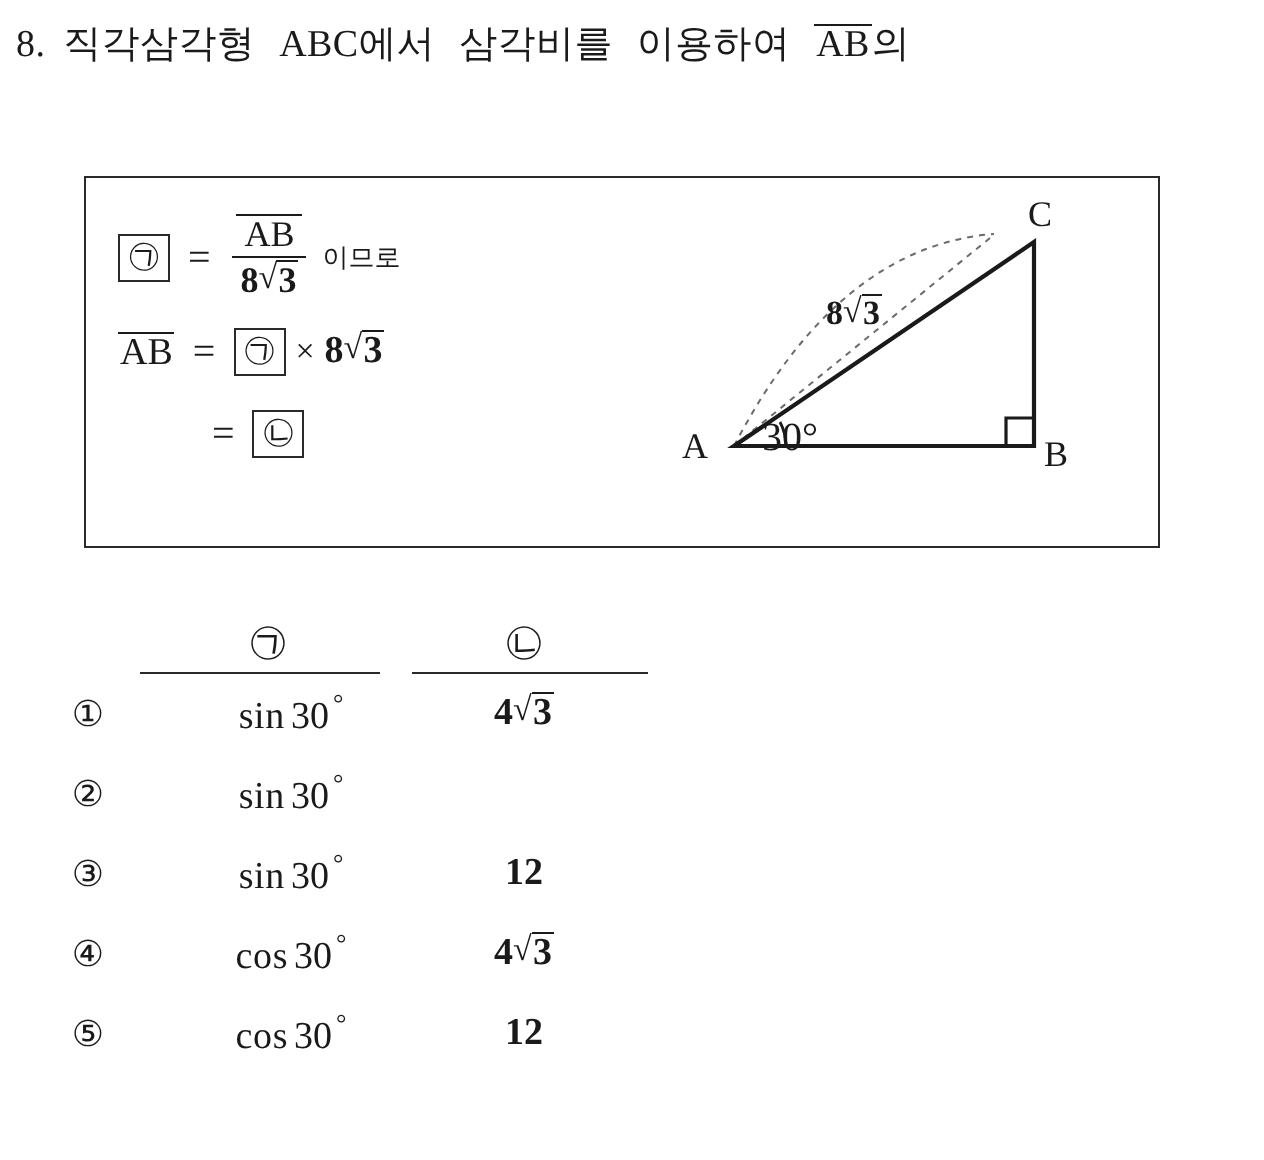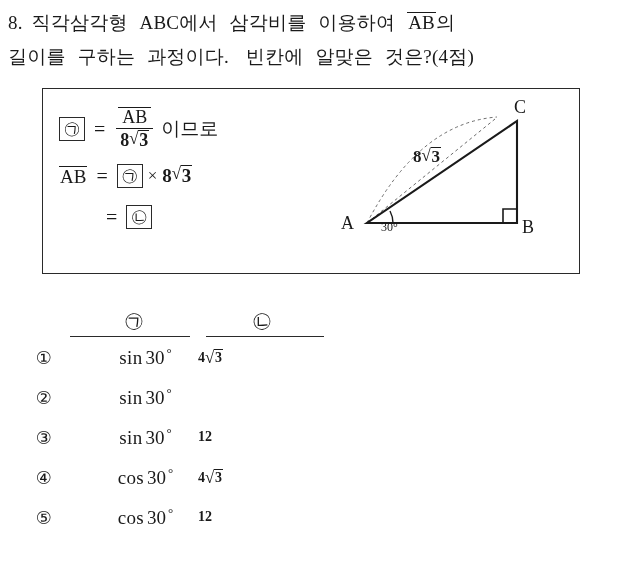--- a/index.html
+++ b/index.html
@@ -106,21 +106,21 @@
     height: 0;
     border-top: 1.6px solid #1a1a1a;
   }
   .frac .denom {
     padding: 1px 4px 0 4px;
     font-size: 18px;
     font-weight: bold;
   }
   .because {
     margin-left: 6px;
-    font-size: 19px;
+    font-size: 13px;
     font-family: Liberation Mono, monospace;
   }
   .sqrt {
     display: inline-block;
     position: relative;
     padding-left: 9px;
     font-weight: bold;
   }
   .sqrt::before {
     content: "\221A";
@@ -192,48 +192,41 @@
     font-size: 18px;
     font-family: "DejaVu Sans", sans-serif;
   }
   .orow .c1 {
     width: 128px;
     text-align: center;
     font-size: 19px;
   }
   .orow .c2 {
     width: 128px;
-    font-size: 14px;
+    text-align: center;
+    font-size: 19px;
     font-weight: bold;
   }
   .deg { font-size: 13px; vertical-align: super; margin-left: 2px; }
   .trig { letter-spacing: 0.3px; margin-left: 23px; }
   .numsp { margin-left: 3px; margin-top: 24px; }
 </style>
 </head>
 <body>
 
 <div class="page">
 
   <div class="stem">
     <div class="line">
       <span class="num">8.</span>
       <span>직각삼각형</span><span class="sp"></span>
       <span>ABC에서</span><span class="sp"></span>
       <span>삼각비를</span><span class="sp"></span>
       <span>이용하여</span><span class="sp"></span>
       <span class="overline">AB</span><span>의</span>
-    </div>
-    <div class="line">
-      <span>길이를</span><span class="sp"></span>
-      <span>구하는</span><span class="sp"></span>
-      <span>과정이다.</span><span class="spw"></span>
-      <span>빈칸에</span><span class="sp"></span>
-      <span>알맞은</span><span class="sp"></span>
-      <span>것은?(4점)</span>
     </div>
   </div>
 
   <div class="figbox">
 
     <div class="deriv">
 
       <div class="row">
         <span class="boxedsym">㉠</span>
         <span class="eq">=</span>
@@ -272,21 +265,21 @@
         <path d="M 48 128 L 198 128 L 198 26 Z" fill="none" stroke="#1a1a1a" stroke-width="2.1" stroke-linejoin="miter"></path>
 
         <path d="M 184 128 L 184 114 L 198 114" fill="none" stroke="#1a1a1a" stroke-width="1.6"></path>
 
         <path d="M 74 128 A 26 26 0 0 0 71 116" fill="none" stroke="#1a1a1a" stroke-width="1.4"></path>
       </svg>
 
       <div style="position:absolute; left:22px; top:118px; font-size:18px;">A</div>
       <div style="position:absolute; left:203px; top:122px; font-size:18px;">B</div>
       <div style="position:absolute; left:195px; top:2px; font-size:18px;">C</div>
-      <div style="position:absolute; left:62px; top:125px; font-size:12px;">30°</div>
+      <div style="position:absolute; left:62px; top:113px; font-size:20px;">30°</div>
       <div style="position:absolute; left:94px; top:52px; font-size:17px; font-weight:bold;">
         <span>8</span><span class="sqrt"><span>3</span></span>
       </div>
     </div>
 
   </div>
 
   <div class="opts">
 
     <div class="hdr">

